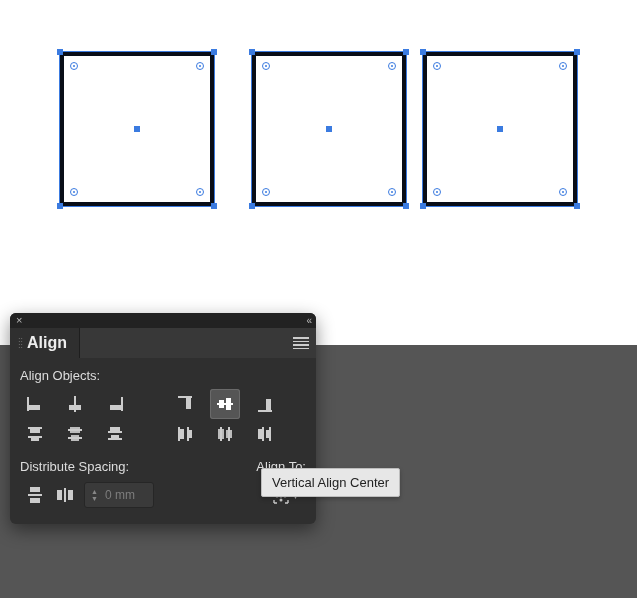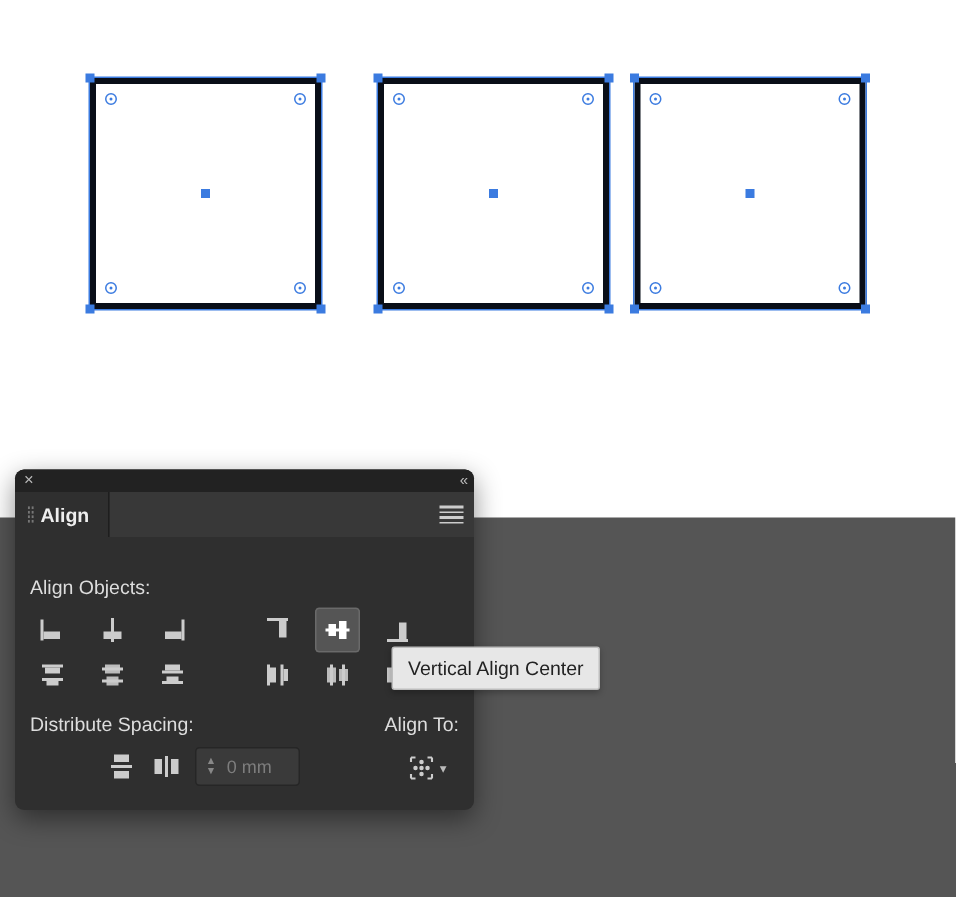--- a/index.html
+++ b/index.html
@@ -107,21 +107,21 @@
     align-items: stretch;
     height: 30px;
     background: #383838;
   }
   .panel-tab {
     display: flex;
     align-items: center;
     padding: 0 12px 0 8px;
     background: #2f2f2f;
     color: #eee;
-    font-size: 13px;
+    font-size: 16px;
     font-weight: 600;
     gap: 4px;
     border-right: 1px solid #1e1e1e;
   }
   .grip {
     display: inline-block;
     width: 5px; height: 12px;
     background:
       radial-gradient(circle, #777 0.7px, transparent 0.8px) 0 0/2.5px 3px;
   }
@@ -142,21 +142,21 @@
   .menu-icon span { height: 1.5px; background: #ccc; }
 
   .panel-body {
     padding: 10px 10px 14px 10px;
   }
   .section-label {
     font-size: 13px;
     color: #ddd;
     margin: 8px 0 6px 0;
   }
-  .section-label:first-child { margin-top: 16px; }
+  .section-label:first-child { margin-top: 0; }
   .row {
     display: flex;
     gap: 10px;
     align-items: center;
   }
   .row.split { justify-content: flex-start; }
   .row .gap { width: 20px; }
   .icon-btn {
     width: 30px; height: 30px;
     display: flex;
@@ -169,21 +169,20 @@
     background: #555;
     box-shadow: 0 0 0 1px #6a6a6a inset;
     color: #fff;
   }
   .icon-btn svg { display: block; }
 
   .spacing-row {
     display: flex;
     align-items: center;
     margin-top: 6px;
-    justify-content: center;
   }
   .space-field {
     display: flex;
     align-items: center;
     width: 70px;
     height: 26px;
     background: #3a3a3a;
     border: 1px solid #262626;
     border-radius: 3px;
     margin-left: 4px;
@@ -216,21 +215,21 @@
     justify-content: center;
     margin-left: auto;
     color: #ccc;
     gap: 3px;
   }
   .chev { font-size: 9px; color: #bbb; }
 
   .tooltip {
     position: absolute;
     left: 261px;
-    top: 431px;
+    top: 468px;
     background: #e7e7e7;
     color: #222;
     font-size: 13px;
     padding: 6px 10px;
     border: 1px solid #bdbdbd;
     border-radius: 2px;
     box-shadow: 0 2px 4px rgba(0,0,0,0.25);
     white-space: nowrap;
   }
 </style>

